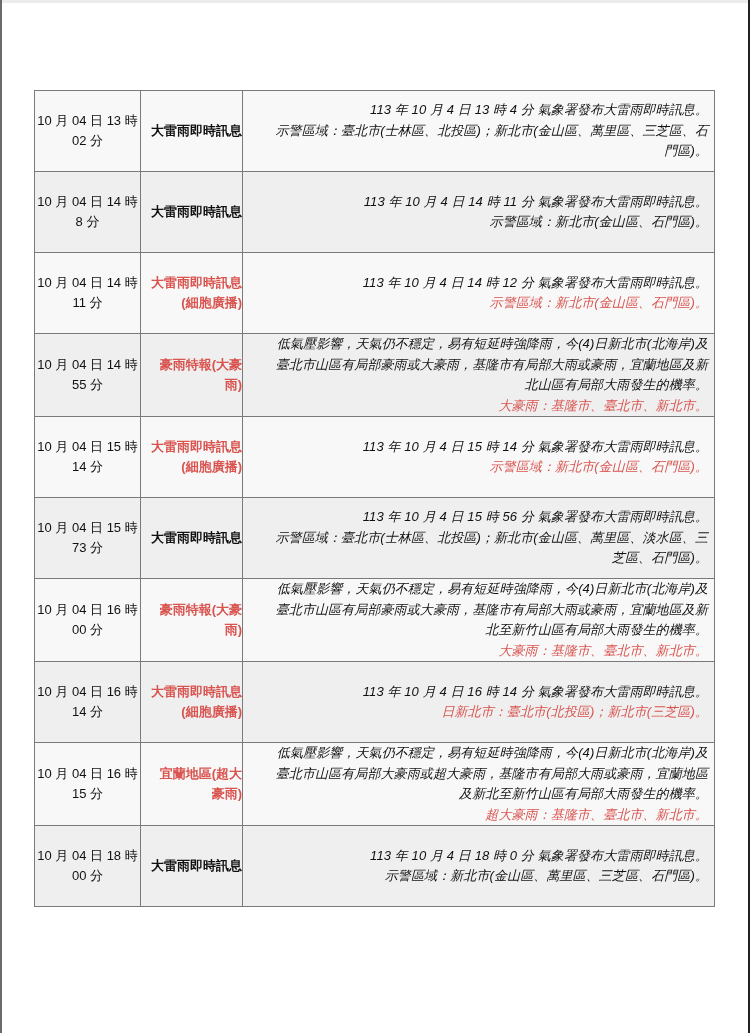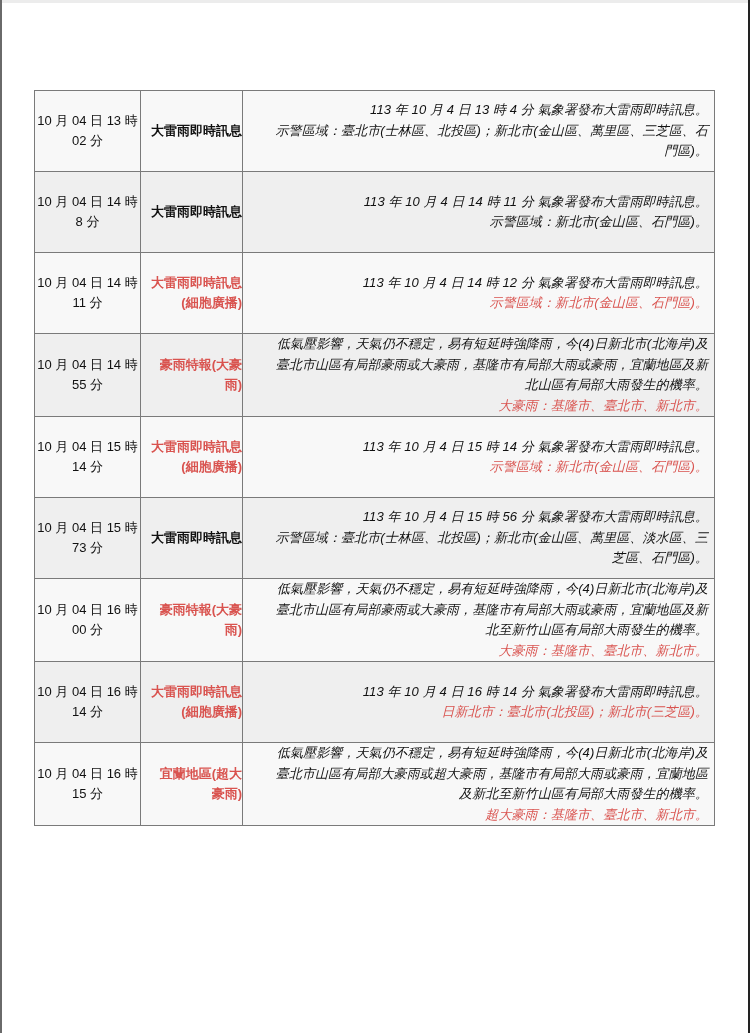--- a/index.html
+++ b/index.html
@@ -198,14 +198,27 @@
           <span class="line">宜蘭地區(超大</span>
           <span class="line">豪雨)</span>
         </td>
         <td class="col-content">
           <span class="content-line">低氣壓影響，天氣仍不穩定，易有短延時強降雨，今(4)日新北市(北海岸)及</span>
           <span class="content-line">臺北市山區有局部大豪雨或超大豪雨，基隆市有局部大雨或豪雨，宜蘭地區</span>
           <span class="content-line">及新北至新竹山區有局部大雨發生的機率。</span>
           <span class="content-line red">超大豪雨：基隆市、臺北市、新北市。</span>
         </td>
       </tr>
+      <tr class="even">
+        <td class="col-time">
+          <span class="line">10 月 04 日 18 時</span>
+          <span class="line">00 分</span>
+        </td>
+        <td class="col-type">
+          <span class="line">大雷雨即時訊息</span>
+        </td>
+        <td class="col-content">
+          <span class="content-line">113 年 10 月 4 日 18 時 0 分 氣象署發布大雷雨即時訊息。</span>
+          <span class="content-line">示警區域：新北市(金山區、萬里區、三芝區、石門區)。</span>
+        </td>
+      </tr>
     </tbody>
 </table>
 
 </body></html>

